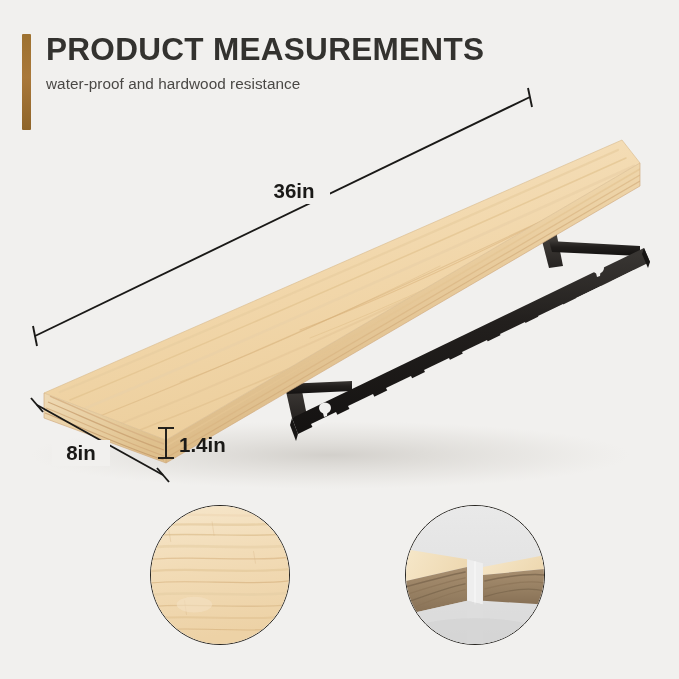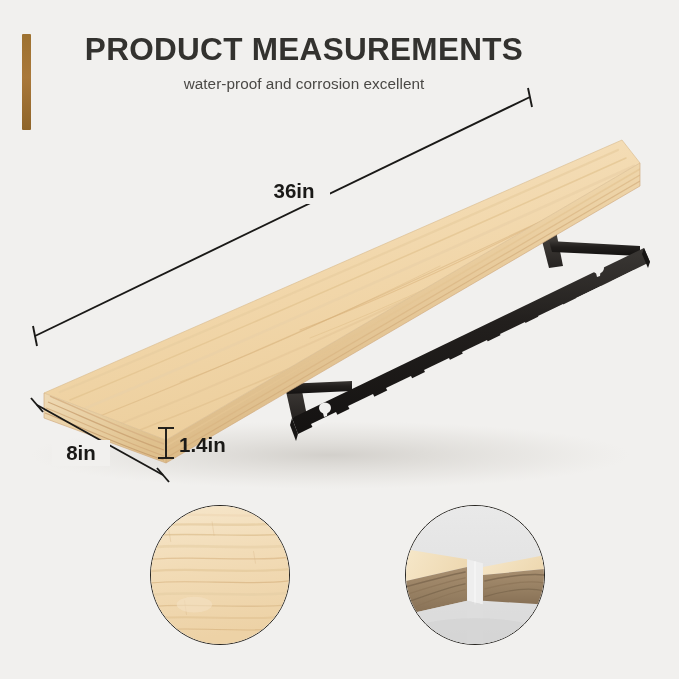--- a/index.html
+++ b/index.html
@@ -31,21 +31,20 @@
     position: absolute;
     left: 0;
     top: 2px;
     width: 9px;
     height: 96px;
     background: linear-gradient(180deg, #9d7130 0%, #a9783a 45%, #8e6429 100%);
     border-radius: 1px;
   }
   .header-text {
     margin-left: 24px;
-    text-align: center;
   }
   .title {
     font-size: 31.5px;
     font-weight: 700;
     letter-spacing: 0.3px;
     color: #33322f;
     line-height: 1.08;
     margin: 0 0 7px 0;
     white-space: nowrap;
   }
@@ -95,21 +94,21 @@
 </style>
 </head>
 <body>
 
 <div class="stage">
 
   <div class="header">
     <div class="accent-bar"></div>
     <div class="header-text">
       <div class="title">PRODUCT MEASUREMENTS</div>
-      <div class="subtitle">water-proof and corrosion excellent</div>
+      <div class="subtitle">water-proof and hardwood resistance</div>
     </div>
   </div>
 
   <svg class="illustration" viewBox="0 0 679 679">
     <defs>
 
       <linearGradient id="topFace" x1="0" y1="0" x2="0.35" y2="1">
         <stop offset="0%" stop-color="#f7e7c8"></stop>
         <stop offset="28%" stop-color="#f4ddb6"></stop>
         <stop offset="60%" stop-color="#f1d6a9"></stop>

